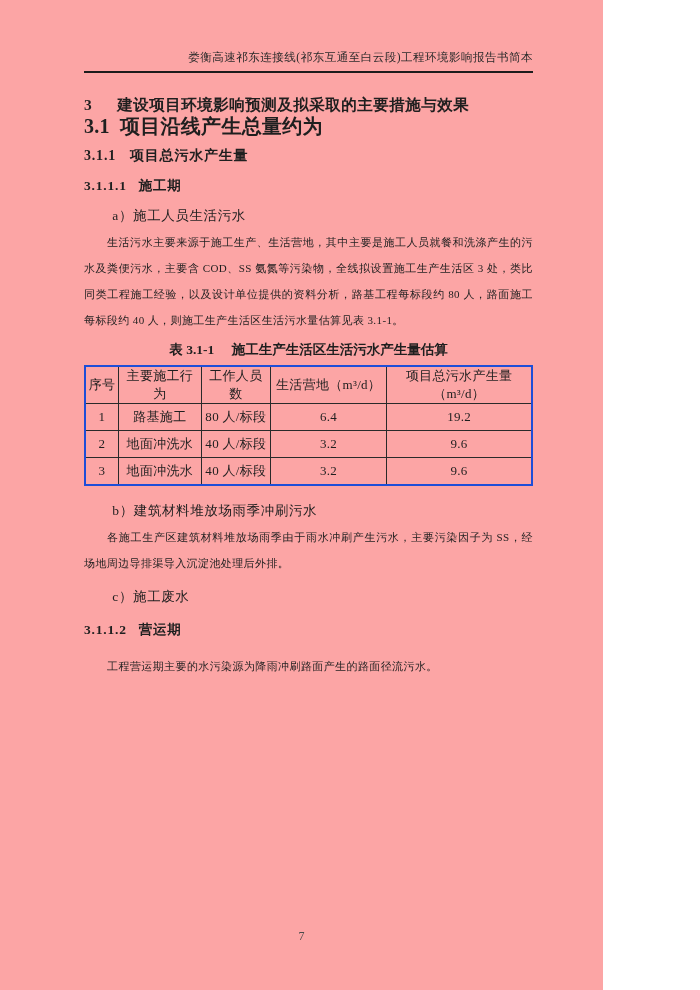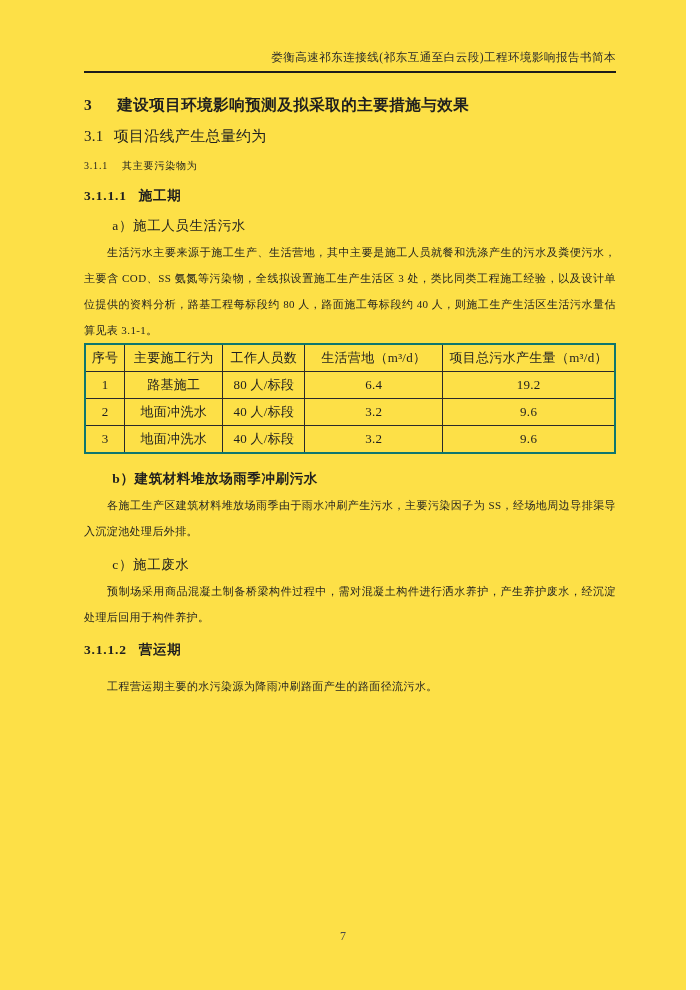--- a/index.html
+++ b/index.html
@@ -2,24 +2,24 @@
 <html><head>
 <meta charset="utf-8">
 <style>
   html, body {
     margin: 0;
     padding: 0;
     background: #ffffff;
   }
   .page {
     position: relative;
-    width: 686px;
+    width: 603px;
     height: 990px;
     box-sizing: border-box;
-    background: #fde047;
+    background: #fca5a5;
     padding: 50px 70px 0 84px;
     font-family: "Liberation Serif", "DejaVu Serif", serif;
     color: #1f1f1f;
     overflow: hidden;
   }
   
   .running-head {
     text-align: right;
     font-size: 11.5px;
     line-height: 14px;
@@ -32,31 +32,30 @@
   .h-row { display: flex; align-items: baseline; }
   .h1 {
     margin-top: 21px;
     font-size: 15.5px;
     font-weight: bold;
     line-height: 22px;
     letter-spacing: 0.5px;
   }
   .h1 .h-num { margin-right: 25px; }
   .h2 {
-    margin-top: 10px;
-    font-size: 15px;
-    font-weight: normal;
+    font-size: 20px;
+    font-weight: bold;
     line-height: 20px;
     letter-spacing: 0.3px;
   }
   .h2 .h-num { margin-right: 10px; }
   .h3 {
     margin-top: 10px;
-    font-size: 10px;
-    font-weight: normal;
+    font-size: 14px;
+    font-weight: bold;
     line-height: 20px;
     letter-spacing: 0.8px;
   }
   .h3 .h-num { margin-right: 14px; }
   .h4 {
     margin-top: 10px;
     font-size: 13.5px;
     font-weight: bold;
     line-height: 19px;
     letter-spacing: 0.8px;
@@ -72,34 +71,34 @@
   }
   .para {
     margin: 0;
     font-size: 11px;
     line-height: 26px;
     text-indent: 2.1em;
     text-align: justify;
     letter-spacing: 0.4px;
   }
   .mt-sm { margin-top: 14px; }
-  .mt-md { margin-top: 12px; font-weight: bold; }
+  .mt-md { margin-top: 12px; }
   
   .tbl-caption {
     margin: 7px 0 6px 0;
     text-align: center;
     font-weight: bold;
     font-size: 13.5px;
     line-height: 19px;
   }
   .tbl-caption .cap-label { margin-right: 14px; }
   table.data-table {
     width: 100%;
     border-collapse: collapse;
-    border: 2px solid #0f766e;
+    border: 2px solid #1d4ed8;
     table-layout: fixed;
   }
   table.data-table th,
   table.data-table td {
     border: 1px solid #2a2a2a;
     height: 26px;
     padding: 0 2px;
     text-align: center;
     vertical-align: middle;
     font-size: 13px;
@@ -134,32 +133,36 @@
     <span>建设项目环境影响预测及拟采取的主要措施与效果</span>
   </div>
 
   <div class="h-row h2">
     <span class="h-num">3.1</span>
     <span>项目沿线产生总量约为</span>
   </div>
 
   <div class="h-row h3">
     <span class="h-num">3.1.1</span>
-    <span>其主要污染物为</span>
+    <span>项目总污水产生量</span>
   </div>
 
   <div class="h-row h4">
     <span class="h-num">3.1.1.1</span>
     <span>施工期</span>
   </div>
 
   <div class="item-line">a）施工人员生活污水</div>
 
   <p class="para">生活污水主要来源于施工生产、生活营地，其中主要是施工人员就餐和洗涤产生的污水及粪便污水，主要含 COD、SS 氨氮等污染物，全线拟设置施工生产生活区 3 处，类比同类工程施工经验，以及设计单位提供的资料分析，路基工程每标段约 80 人，路面施工每标段约 40 人，则施工生产生活区生活污水量估算见表 3.1-1。</p>
 
+  <div class="tbl-caption">
+    <span class="cap-label">表 3.1-1</span>
+    <span>施工生产生活区生活污水产生量估算</span>
+  </div>
 
   <table class="data-table">
     <colgroup>
       <col class="col-idx">
         <col class="col-act">
         <col class="col-staff">
         <col class="col-vol">
         <col class="col-total">
     </colgroup>
     <thead>
@@ -196,21 +199,20 @@
     </tbody>
   </table>
 
   <div class="item-line mt-md">b）建筑材料堆放场雨季冲刷污水</div>
 
   <p class="para">各施工生产区建筑材料堆放场雨季由于雨水冲刷产生污水，主要污染因子为 SS，经场地周边导排渠导入沉淀池处理后外排。</p>
 
   <div class="item-line">c）施工废水</div>
 
 
-  <p class="para">预制场采用商品混凝土制备桥梁构件过程中，需对混凝土构件进行洒水养护，产生养护废水，经沉淀处理后回用于构件养护。</p>
 
   <div class="h-row h4">
     <span class="h-num">3.1.1.2</span>
     <span>营运期</span>
   </div>
 
   <p class="para mt-sm">工程营运期主要的水污染源为降雨冲刷路面产生的路面径流污水。</p>
 
   <div class="page-footer">7</div>
 

